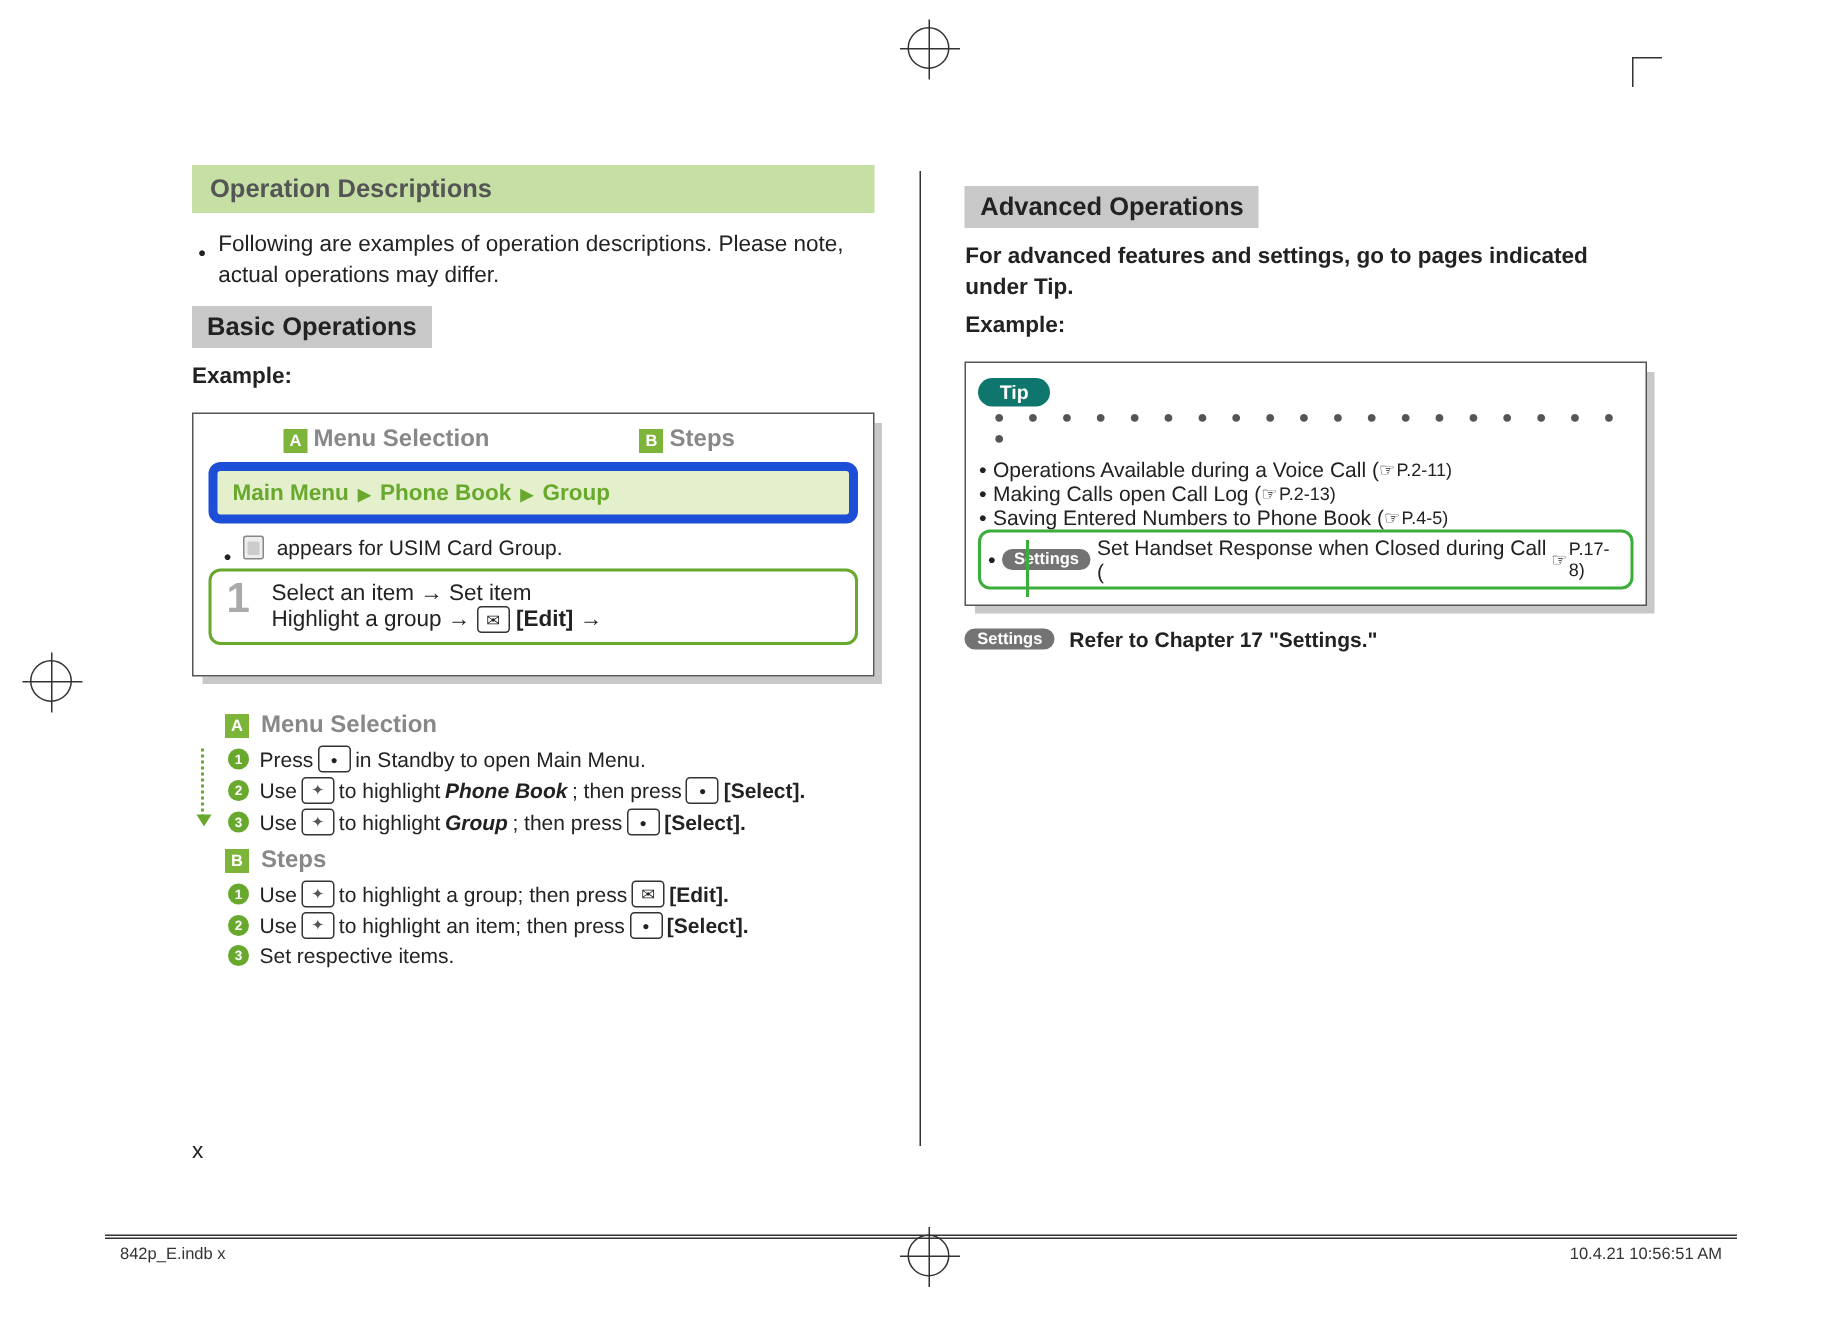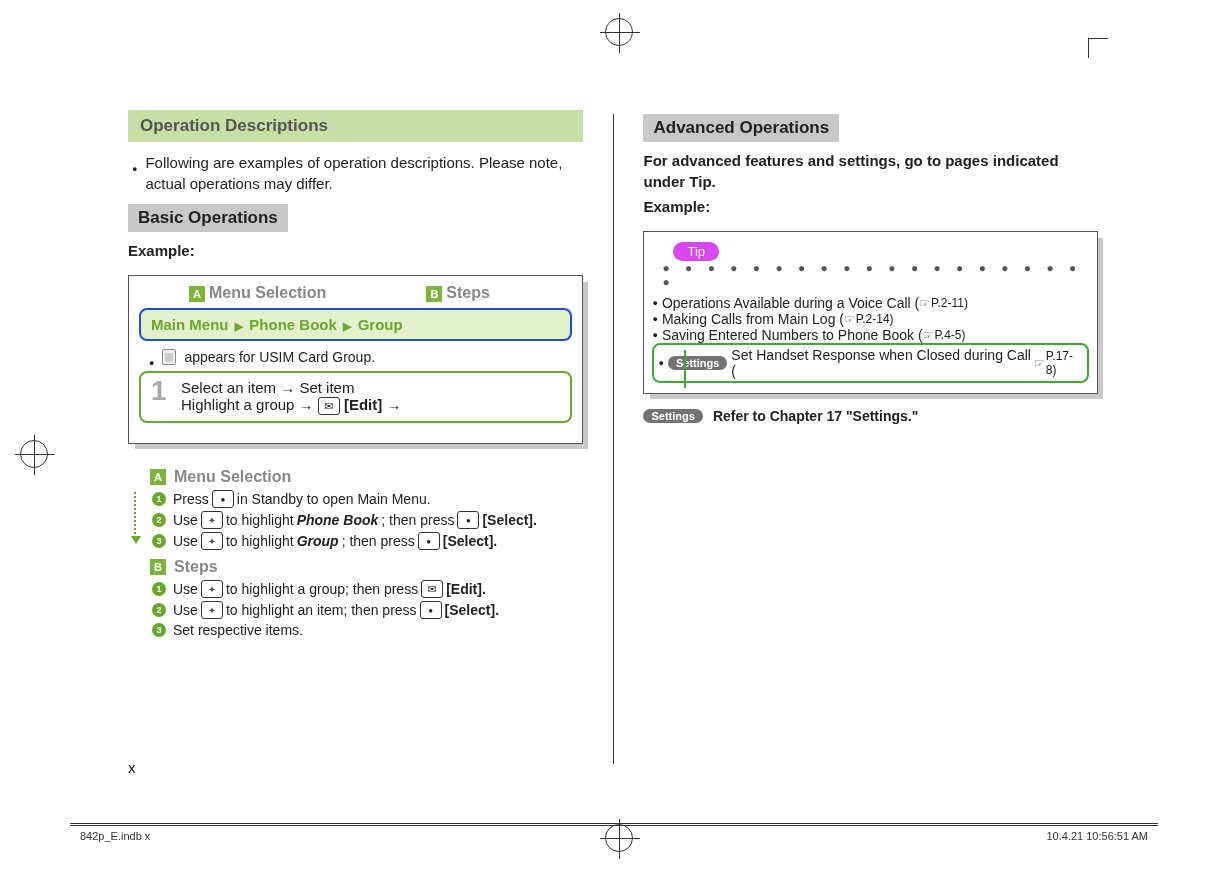--- a/index.html
+++ b/index.html
@@ -77,21 +77,21 @@
     z-index: -1;
   }
 
   .labels-row { display: flex; gap: 100px; padding: 8px 0 4px 60px; font-weight: bold; color: #888; font-size: 16px; align-items: center; }
   .tag { display: inline-flex; align-items: center; justify-content: center; width: 16px; height: 16px; color: #fff; font-size: 11px; font-weight: bold; margin-right: 4px; }
   .tag.a { background: #7db53a; }
   .tag.b { background: #7db53a; }
 
   .green-bar {
     margin: 2px 10px 6px;
-    border: 2px solid #1d4ed8;
+    border: 6px solid #1d4ed8;
     border-radius: 8px;
     background: #e3f0cb;
     padding: 6px 10px;
     font-size: 15px;
     font-weight: bold;
   }
   .green-bar .t { color: #67a82d; }
   .tri { color: #67a82d; font-size: 11px; padding: 0 2px; }
 
   .sub-bullet { display: flex; gap: 8px; font-size: 14px; padding: 2px 20px 6px; align-items:center; }
@@ -141,22 +141,22 @@
   }
   .arrow-down::after {
     content:""; position:absolute; bottom:-6px; left:-5px;
     border-left:5px solid transparent; border-right:5px solid transparent;
     border-top:8px solid #67a82d;
   }
 
   
   .tip-box { position: relative; padding: 10px 8px 10px; }
   .tip-label {
-    display:inline-block; background:#d946ef; color:#fff; font-weight:normal;
-    font-size:13px; padding:2px 14px; border-radius:10px;margin-left:21px;
+    display:inline-block; background:#0f766e; color:#fff; font-weight:bold;
+    font-size:13px; padding:2px 14px; border-radius:10px;
   }
   .dots-row { display:inline-block; margin-left:10px; letter-spacing:6px; color:#555; font-size:12px; vertical-align:middle;}
   .tip-list { font-size:14px; margin-top:6px; }
   .tip-list div { margin:0 0; display:flex; align-items:center; gap:0;}
   .tip-list .d::before { content:"●"; font-size:9px; margin-right:4px;}
   .ref { font-size:12px;}
   .hand::before { content:"☞"; font-size:12px; margin-right:1px;}
   .settings-pill {
     display:inline-block; background:#737373; color:#fff; font-size:11px;
     font-weight:bold; padding:1px 8px; border-radius:8px; margin-right:4px;
@@ -299,39 +299,39 @@
       <div class="exp-line">
         <span class="circ">3</span>
         <span>Set respective items.</span>
       </div>
     </div>
   </div>
 
   <div class="divider"></div>
 
   <div class="col">
-    <div class="h-gray" style="margin-top:4px;text-align:center;">Advanced Operations</div>
+    <div class="h-gray" style="margin-top:14px;text-align:center;">Advanced Operations</div>
     <div class="body-txt bold">For advanced features and settings, go to pages indicated under Tip.</div>
     <div class="body-txt bold" style="margin-top:4px;">Example:</div>
 
     <div class="shadow-box tip-box" style="position:relative;">
       <div>
         <span class="tip-label">Tip</span>
         <span class="dots-row">● ● ● ● ● ● ● ● ● ● ● ● ● ● ● ● ● ● ● ●</span>
       </div>
       <div class="tip-list">
         <div class="d">
           <span>Operations Available during a Voice Call (</span>
             <span class="hand ref"></span>
             <span class="ref">P.2-11)</span>
         </div>
         <div class="d">
-          <span>Making Calls from Main Log (</span>
+          <span>Making Calls open Call Log (</span>
             <span class="hand ref"></span>
-            <span class="ref">P.2-14)</span>
+            <span class="ref">P.2-13)</span>
         </div>
         <div class="d">
           <span>Saving Entered Numbers to Phone Book (</span>
             <span class="hand ref"></span>
             <span class="ref">P.4-5)</span>
         </div>
         <div class="tip-hl">
           <div class="d" style="align-items:center;">
             <span class="settings-pill">Settings</span>
             <span>Set Handset Response when Closed during Call (</span>

